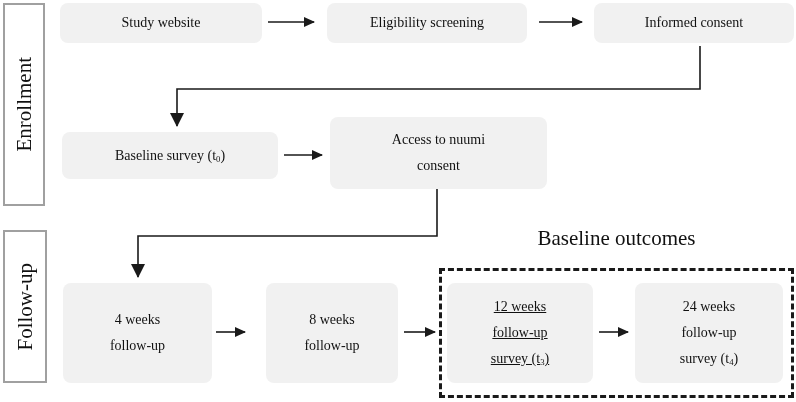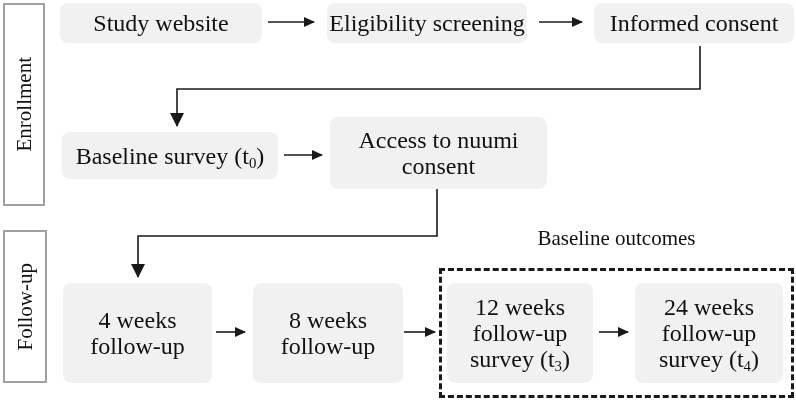--- a/index.html
+++ b/index.html
@@ -31,21 +31,21 @@
     font-size:21px;
     color:var(--text);
     white-space:nowrap;
   }
   .stage-box{
     position:absolute;
     background:var(--box-fill);
     color:var(--text);
     display:flex;align-items:center;justify-content:center;
     text-align:center;
-    font-size:24px;
+    font-size:14px;
     line-height:26px;
     box-sizing:border-box;
     border-radius:8px;
   }
   .stage-box sub{
     font-size:0.62em;
     line-height:0;
     vertical-align:-0.25em;
   }
   .section-title{
@@ -108,27 +108,27 @@
 
   <div class="section-title" style="left:439px;top:226px;width:355px;">Baseline outcomes</div>
   <div class="dashed-frame" style="left:439px;top:268px;width:355px;height:130px;"></div>
 
   <div class="stage-box" style="left:63px;top:283px;width:149px;height:100px;">
     <span>
       <span style="display:block;">4 weeks</span>
       <span style="display:block;">follow-up</span>
     </span>
   </div>
-  <div class="stage-box" style="left:253px;top:283px;width:150px;height:100px;">
+  <div class="stage-box" style="left:266px;top:283px;width:132px;height:100px;">
     <span>
       <span style="display:block;">8 weeks</span>
       <span style="display:block;">follow-up</span>
     </span>
   </div>
-  <div class="stage-box" style="left:447px;top:283px;width:146px;height:100px;">
+  <div class="stage-box" style="left:447px;top:283px;width:146px;height:100px;text-decoration:underline;">
     <span>
       <span style="display:block;">12 weeks</span>
       <span style="display:block;">follow-up</span>
       <span style="display:block;"><span>survey (t</span><sub>3</sub><span>)</span></span>
     </span>
   </div>
   <div class="stage-box" style="left:635px;top:283px;width:148px;height:100px;">
     <span>
       <span style="display:block;">24 weeks</span>
       <span style="display:block;">follow-up</span>

